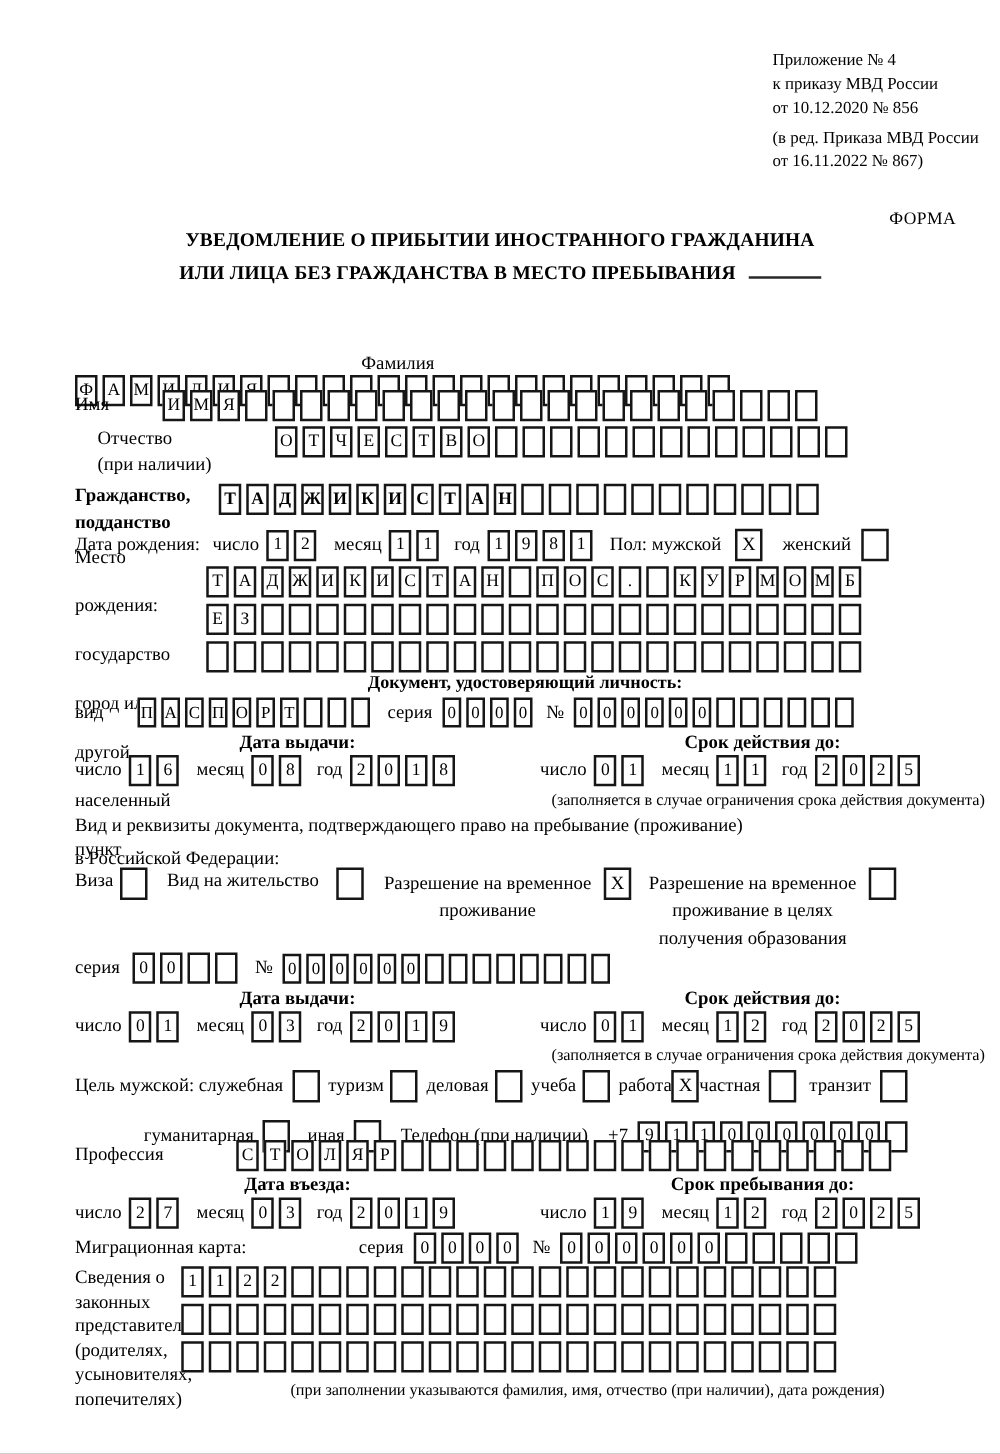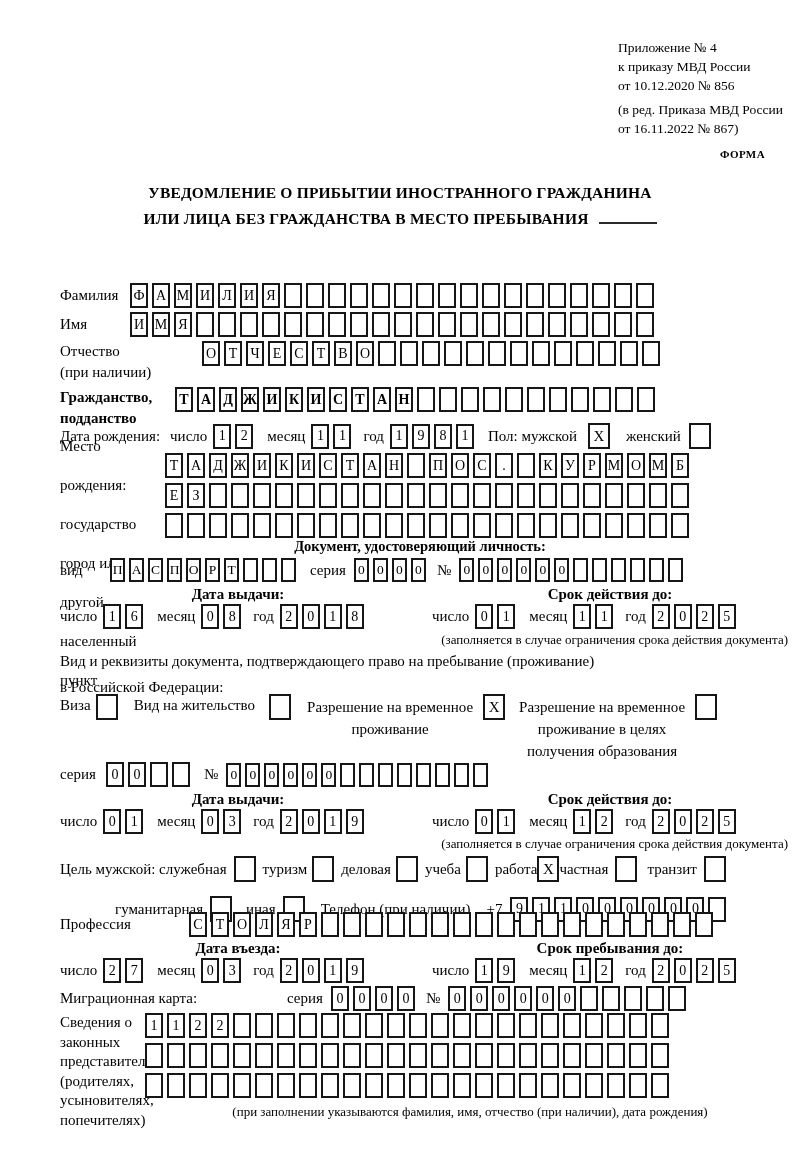--- a/index.html
+++ b/index.html
@@ -3,21 +3,21 @@
 <meta charset="utf-8">
 <style>
   * { margin:0; padding:0; box-sizing:border-box; }
   html,body { background:#888; }
   body { font-family:"Liberation Serif","DejaVu Serif",serif; color:#000; }
   .page { position:relative; width:800px; height:1163px; background:#ffffff; margin:0 auto; overflow:hidden; font-size:15px; }
   .abs { position:absolute; }
 
   .ref { font-size:13.5px; line-height:19px; }
   .ref .gap { margin-top:5px; }
-  .forma { font-weight:bold; font-size:11px; letter-spacing:.4px; }
+  .forma { font-weight:normal; font-size:14px; letter-spacing:.4px;margin-top:20px; }
   .title { font-weight:bold; font-size:15.5px; line-height:26px; text-align:center; letter-spacing:.2px; }
   .blank { display:inline-block; width:58px; border-bottom:2px solid #2a2a2a; height:14px; margin-left:10px; }
   .sect { font-weight:bold; font-size:14.6px; text-align:center; letter-spacing:.1px; }
 
   .row { display:flex; align-items:center; }
   .row.top { align-items:flex-start; }
   .lbl { flex:none; }
   .lblblock { flex:none; line-height:21px; }
   .cells { display:flex; flex:none; }
   .cell { width:18px; height:25px; border:2px solid #161616; margin-right:4px; flex:none;
@@ -50,21 +50,21 @@
   <div class="abs forma" style="top:148px; right:35px;">ФОРМА</div>
 
   <div class="abs title" style="top:180px; left:70px; width:660px;">
     <div>УВЕДОМЛЕНИЕ О ПРИБЫТИИ ИНОСТРАННОГО ГРАЖДАНИНА</div>
     <div>
       <span>ИЛИ ЛИЦА БЕЗ ГРАЖДАНСТВА В МЕСТО ПРЕБЫВАНИЯ</span><span class="blank"></span>
     </div>
   </div>
 
 
-  <div class="abs row" style="top:283px; left:60px;">
+  <div class="abs row" style="top:283px; left:60px;flex-direction:column;">
     <span class="lbl" style="width:70px;">Фамилия</span>
     <span class="cells">
         <span class="cell">Ф</span>
         <span class="cell">А</span>
         <span class="cell">М</span>
         <span class="cell">И</span>
         <span class="cell">Л</span>
         <span class="cell">И</span>
         <span class="cell">Я</span>
         <span class="cell"></span>
@@ -111,21 +111,21 @@
         <span class="cell"></span>
         <span class="cell"></span>
         <span class="cell"></span>
         <span class="cell"></span>
         <span class="cell"></span>
         <span class="cell"></span>
       </span>
   </div>
 
   <div class="abs row top" style="top:341px; left:60px;">
-    <span class="lblblock" style="width:142px;">
+    <span class="lblblock" style="width:142px;margin-left:18px;">
       <div>Отчество</div>
       <div>(при наличии)</div>
     </span>
     <span class="cells">
         <span class="cell">О</span>
         <span class="cell">Т</span>
         <span class="cell">Ч</span>
         <span class="cell">Е</span>
         <span class="cell">С</span>
         <span class="cell">Т</span>

